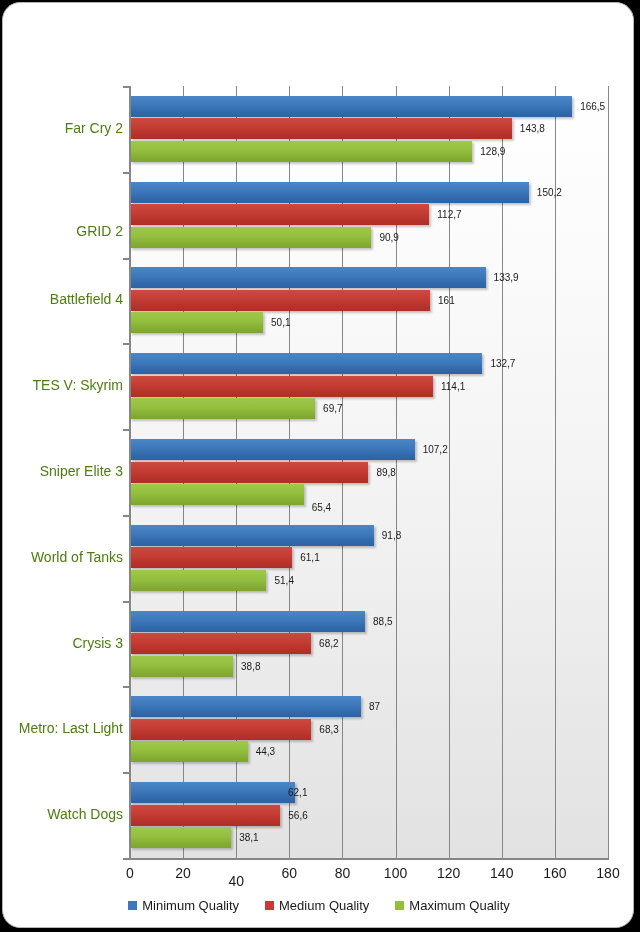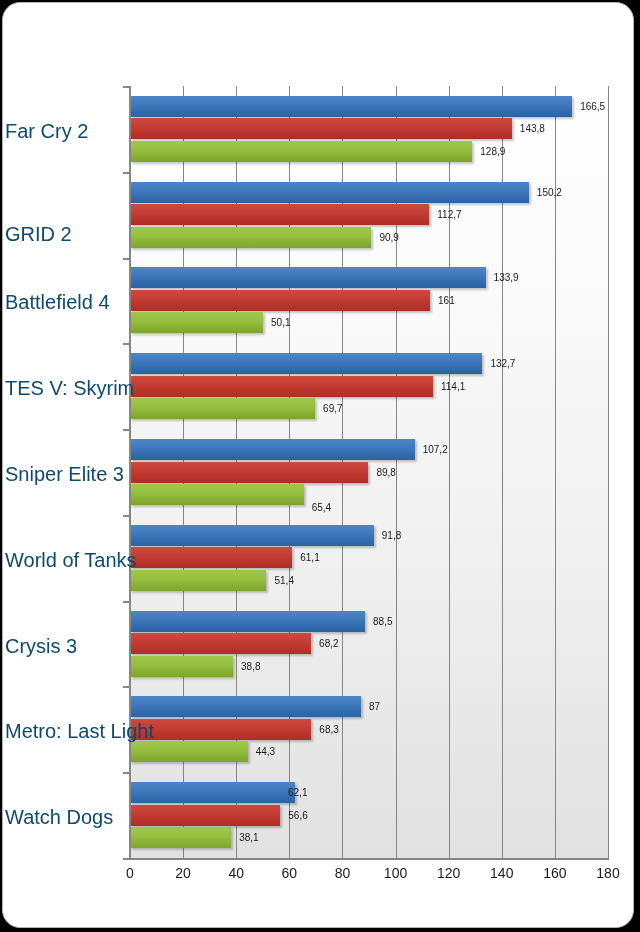--- a/index.html
+++ b/index.html
@@ -121,23 +121,23 @@
     color: #1a1a1a;
     line-height: 21px;
     white-space: nowrap;
   }
 
   
   .cat-label {
     position: absolute;
     right: 0;
     width: 118px;
-    text-align: left;
-    font-size: 20px;
-    color: #0c4a6e;
+    text-align: right;
+    font-size: 14px;
+    color: #4d7c0f;
     white-space: nowrap;
   }
   #category-labels {
     position: absolute;
     left: 0;
     top: 0;
     width: 120px;
     height: 926px;
   }
 
@@ -276,30 +276,44 @@
       <div class="bar-label" style="left: 316.374px; top: 715.833px;">68,3</div>
       <div class="bar-label" style="left: 252.641px; top: 738.333px;">44,3</div>
       <div class="bar-label" style="left: 285px; top: 779.111px;">62,1</div>
       <div class="bar-label" style="left: 285.304px; top: 801.611px;">56,6</div>
       <div class="bar-label" style="left: 236.177px; top: 824.111px;">38,1</div>
     </div>
 
   <div id="xaxis-labels">
       <div class="x-tick-label" style="left: 127px;">0</div>
       <div class="x-tick-label" style="left: 180.111px;">20</div>
-      <div class="x-tick-label" style="left: 233.222px;">40</div>
+      <div class="x-tick-label" style="left: 233.222px; margin-top: 8px;">40</div>
       <div class="x-tick-label" style="left: 286.333px;">60</div>
       <div class="x-tick-label" style="left: 339.444px;">80</div>
       <div class="x-tick-label" style="left: 392.556px;">100</div>
       <div class="x-tick-label" style="left: 445.667px;">120</div>
       <div class="x-tick-label" style="left: 498.778px;">140</div>
       <div class="x-tick-label" style="left: 551.889px;">160</div>
       <div class="x-tick-label" style="left: 605px;">180</div>
     </div>
 
+  <div id="legend">
+      <div class="legend-item">
+        <span class="legend-swatch" style="background: rgb(61, 120, 187);"></span>
+        <span class="legend-text">Minimum Quality</span>
+      </div>
+      <div class="legend-item">
+        <span class="legend-swatch" style="background: rgb(196, 60, 51);"></span>
+        <span class="legend-text">Medium Quality</span>
+      </div>
+      <div class="legend-item">
+        <span class="legend-swatch" style="background: rgb(148, 191, 62);"></span>
+        <span class="legend-text">Maximum Quality</span>
+      </div>
+    </div>
 
 <div class="cat-tick" style="top: 83px;"></div>
     <div class="cat-tick" style="top: 169px;"></div>
     <div class="cat-tick" style="top: 255px;"></div>
     <div class="cat-tick" style="top: 340px;"></div>
     <div class="cat-tick" style="top: 426px;"></div>
     <div class="cat-tick" style="top: 512px;"></div>
     <div class="cat-tick" style="top: 598px;"></div>
     <div class="cat-tick" style="top: 683px;"></div>
     <div class="cat-tick" style="top: 769px;"></div>

